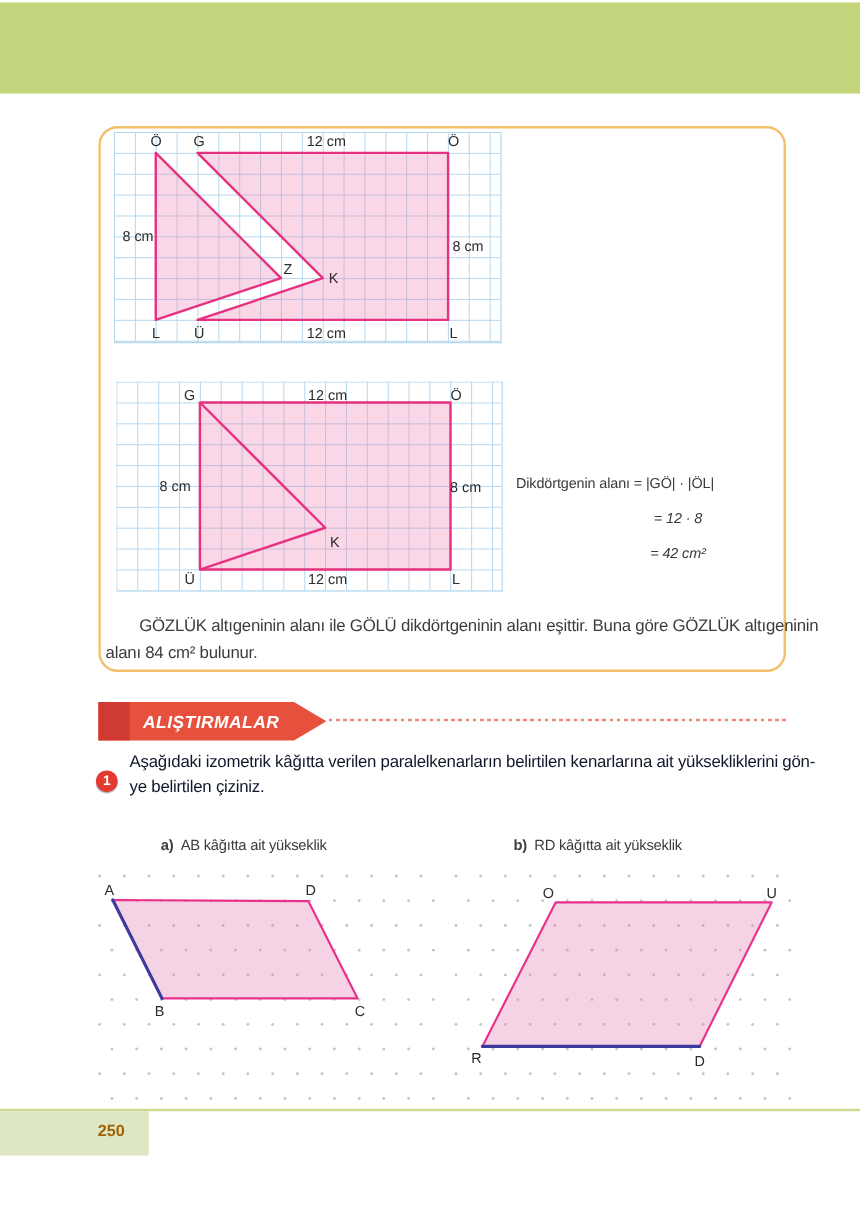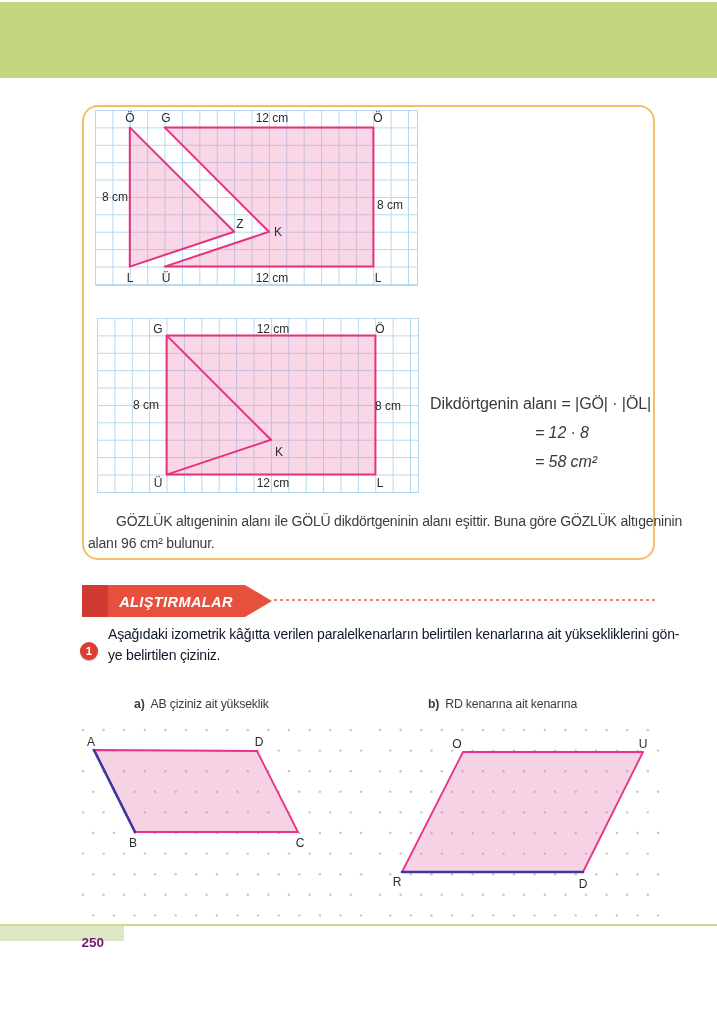--- a/index.html
+++ b/index.html
@@ -25,22 +25,22 @@
   #fig-a-svg{left:78px;top:726px;}
   #fig-b-svg{left:375px;top:726px;}
 
   .shape{fill:#ee87b4;fill-opacity:0.33;stroke:#e73180;stroke-width:2;stroke-linejoin:round;}
   .shape-line{fill:none;stroke:#e73180;stroke-width:2;stroke-linejoin:round;}
   .fig-label{font-family:"Liberation Sans",sans-serif;font-size:12px;fill:#2b2b2b;}
   .para{fill:#e47fb5;fill-opacity:0.35;stroke:#e9308b;stroke-width:1.8;stroke-linejoin:round;}
   .blue-edge{stroke:#3d3a9f;stroke-width:2.6;stroke-linecap:round;}
   .dot{fill:#c5c5c5;}
 
-  .formula{position:absolute;left:430px;top:389px;font-size:16px;color:#3a3a3a;
-           letter-spacing:-0.1px;line-height:29px;white-space:nowrap;}
+  .formula{position:absolute;left:430px;top:389px;font-size:12px;color:#3a3a3a;
+           letter-spacing:-0.1px;line-height:29px;white-space:nowrap;text-align:center;}
   .formula .indent{padding-left:105px;font-style:italic;}
 
   .conclusion{position:absolute;left:88px;top:510px;width:560px;font-size:14px;
               letter-spacing:-0.2px;line-height:22px;color:#3c3c3c;white-space:nowrap;}
   .conclusion .ind{text-indent:28px;}
 
   .ribbon{position:absolute;left:82px;top:585px;overflow:visible;}
   .ribbon-text{font-family:"Liberation Sans",sans-serif;font-size:14.5px;font-weight:bold;
                font-style:italic;fill:#ffffff;letter-spacing:0.4px;}
   .dotted-line{position:absolute;left:274px;top:599px;width:384px;height:2px;
@@ -52,22 +52,22 @@
   .q-text{position:absolute;left:108px;top:624px;width:556px;font-size:14px;
           letter-spacing:-0.2px;line-height:21px;color:#0f172a;white-space:nowrap;}
 
   .sub-label{position:absolute;top:697px;font-size:12.3px;letter-spacing:-0.2px;
              color:#3c3c3c;white-space:nowrap;}
   .sub-label b{margin-right:6px;}
   .sub-a{left:134px;}
   .sub-b{left:428px;}
 
   .bottom-line{position:absolute;left:0;top:924px;width:717px;height:2px;background:#c9db8c;}
-  .page-badge{position:absolute;left:0;top:926px;width:124px;height:15px;background:#dee7c3;
-              font-size:13.5px;font-weight:bold;color:#701a75;text-align:right;
+  .page-badge{position:absolute;left:0;top:926px;width:124px;height:37px;background:#dee7c3;
+              font-size:13.5px;font-weight:bold;color:#a16207;text-align:right;
               line-height:33px;padding-right:0;box-sizing:border-box;}
   .page-badge span{margin-right:20px;}
 </style>
 </head>
 <body>
 
 <div class="page">
 
   <div class="top-band"></div>
 
@@ -102,46 +102,46 @@
     <text class="fig-label" x="293" y="98" text-anchor="middle">8 cm</text>
     <text class="fig-label" x="184" y="144" text-anchor="middle">K</text>
     <text class="fig-label" x="63" y="175" text-anchor="middle">Ü</text>
     <text class="fig-label" x="178" y="175" text-anchor="middle">12 cm</text>
     <text class="fig-label" x="285" y="175" text-anchor="middle">L</text>
   </svg>
 
   <div class="formula">
     <div>Dikdörtgenin alanı = |GÖ| · |ÖL|</div>
     <div class="indent">= 12 · 8</div>
-    <div class="indent">= 58 cm²</div>
+    <div class="indent">= 42 cm²</div>
   </div>
 
   <div class="conclusion">
     <div class="ind">GÖZLÜK altıgeninin alanı ile GÖLÜ dikdörtgeninin alanı eşittir. Buna göre GÖZLÜK altıgeninin</div>
-    <div>alanı 96 cm² bulunur.</div>
+    <div>alanı 84 cm² bulunur.</div>
   </div>
 
   <svg class="ribbon" width="192" height="32" viewBox="0 0 192 32">
     <polygon points="0,0 163,0 190,16 163,32 0,32" fill="#e8503e"></polygon>
     <rect x="0" y="0" width="26" height="32" fill="#cf3b30"></rect>
     <text class="ribbon-text" x="94" y="21.5" text-anchor="middle">ALIŞTIRMALAR</text>
   </svg>
   <div class="dotted-line"></div>
 
   <div class="q-badge">1</div>
   <div class="q-text">
     <div>Aşağıdaki izometrik kâğıtta verilen paralelkenarların belirtilen kenarlarına ait yüksekliklerini gön-</div>
     <div>ye belirtilen çiziniz.</div>
   </div>
 
   <div class="sub-label sub-a">
-    <b>a)</b><span>AB çiziniz ait yükseklik</span>
+    <b>a)</b><span>AB kâğıtta ait yükseklik</span>
   </div>
   <div class="sub-label sub-b">
-    <b>b)</b><span>RD kenarına ait kenarına</span>
+    <b>b)</b><span>RD kâğıtta ait yükseklik</span>
   </div>
 
   <svg id="fig-a-svg" class="fig-svg" width="292" height="194" viewBox="0 0 292 194">
     <g class="dots">
         <circle cx="5.0" cy="4.0" r="1.2" class="dot"></circle>
         <circle cx="25.6" cy="4.0" r="1.2" class="dot"></circle>
         <circle cx="46.2" cy="4.0" r="1.2" class="dot"></circle>
         <circle cx="66.8" cy="4.0" r="1.2" class="dot"></circle>
         <circle cx="87.4" cy="4.0" r="1.2" class="dot"></circle>
         <circle cx="108.0" cy="4.0" r="1.2" class="dot"></circle>

